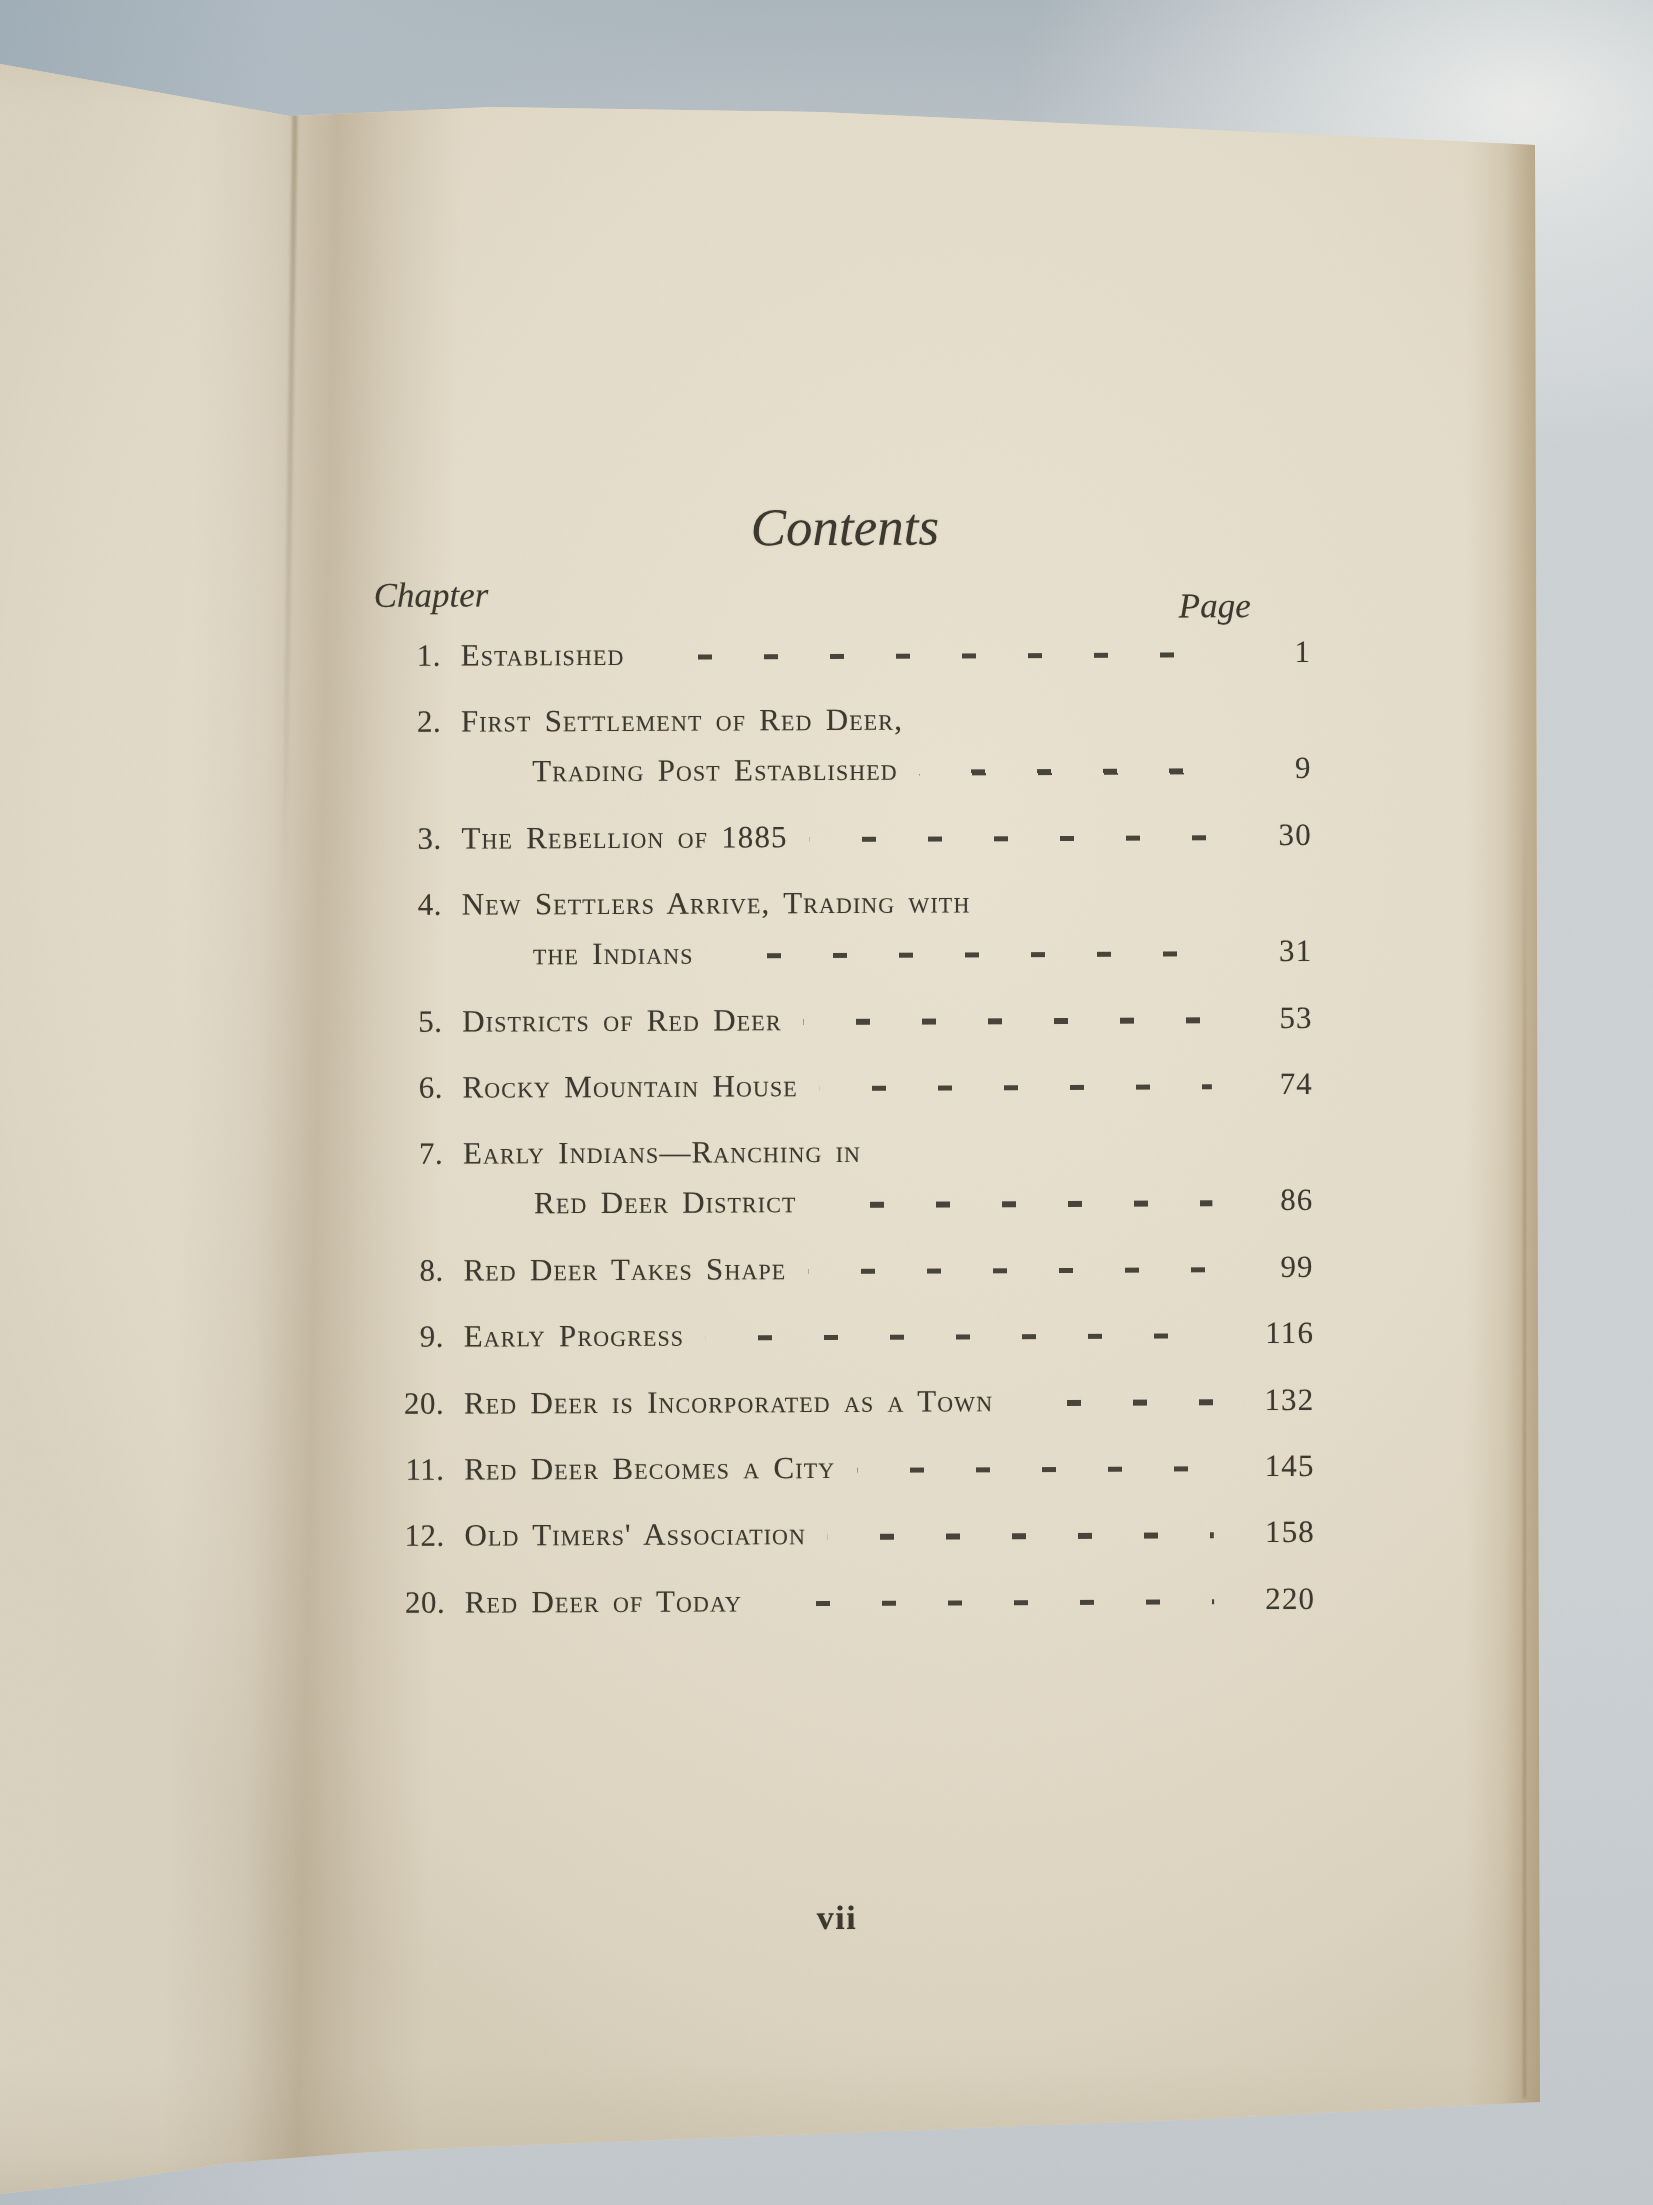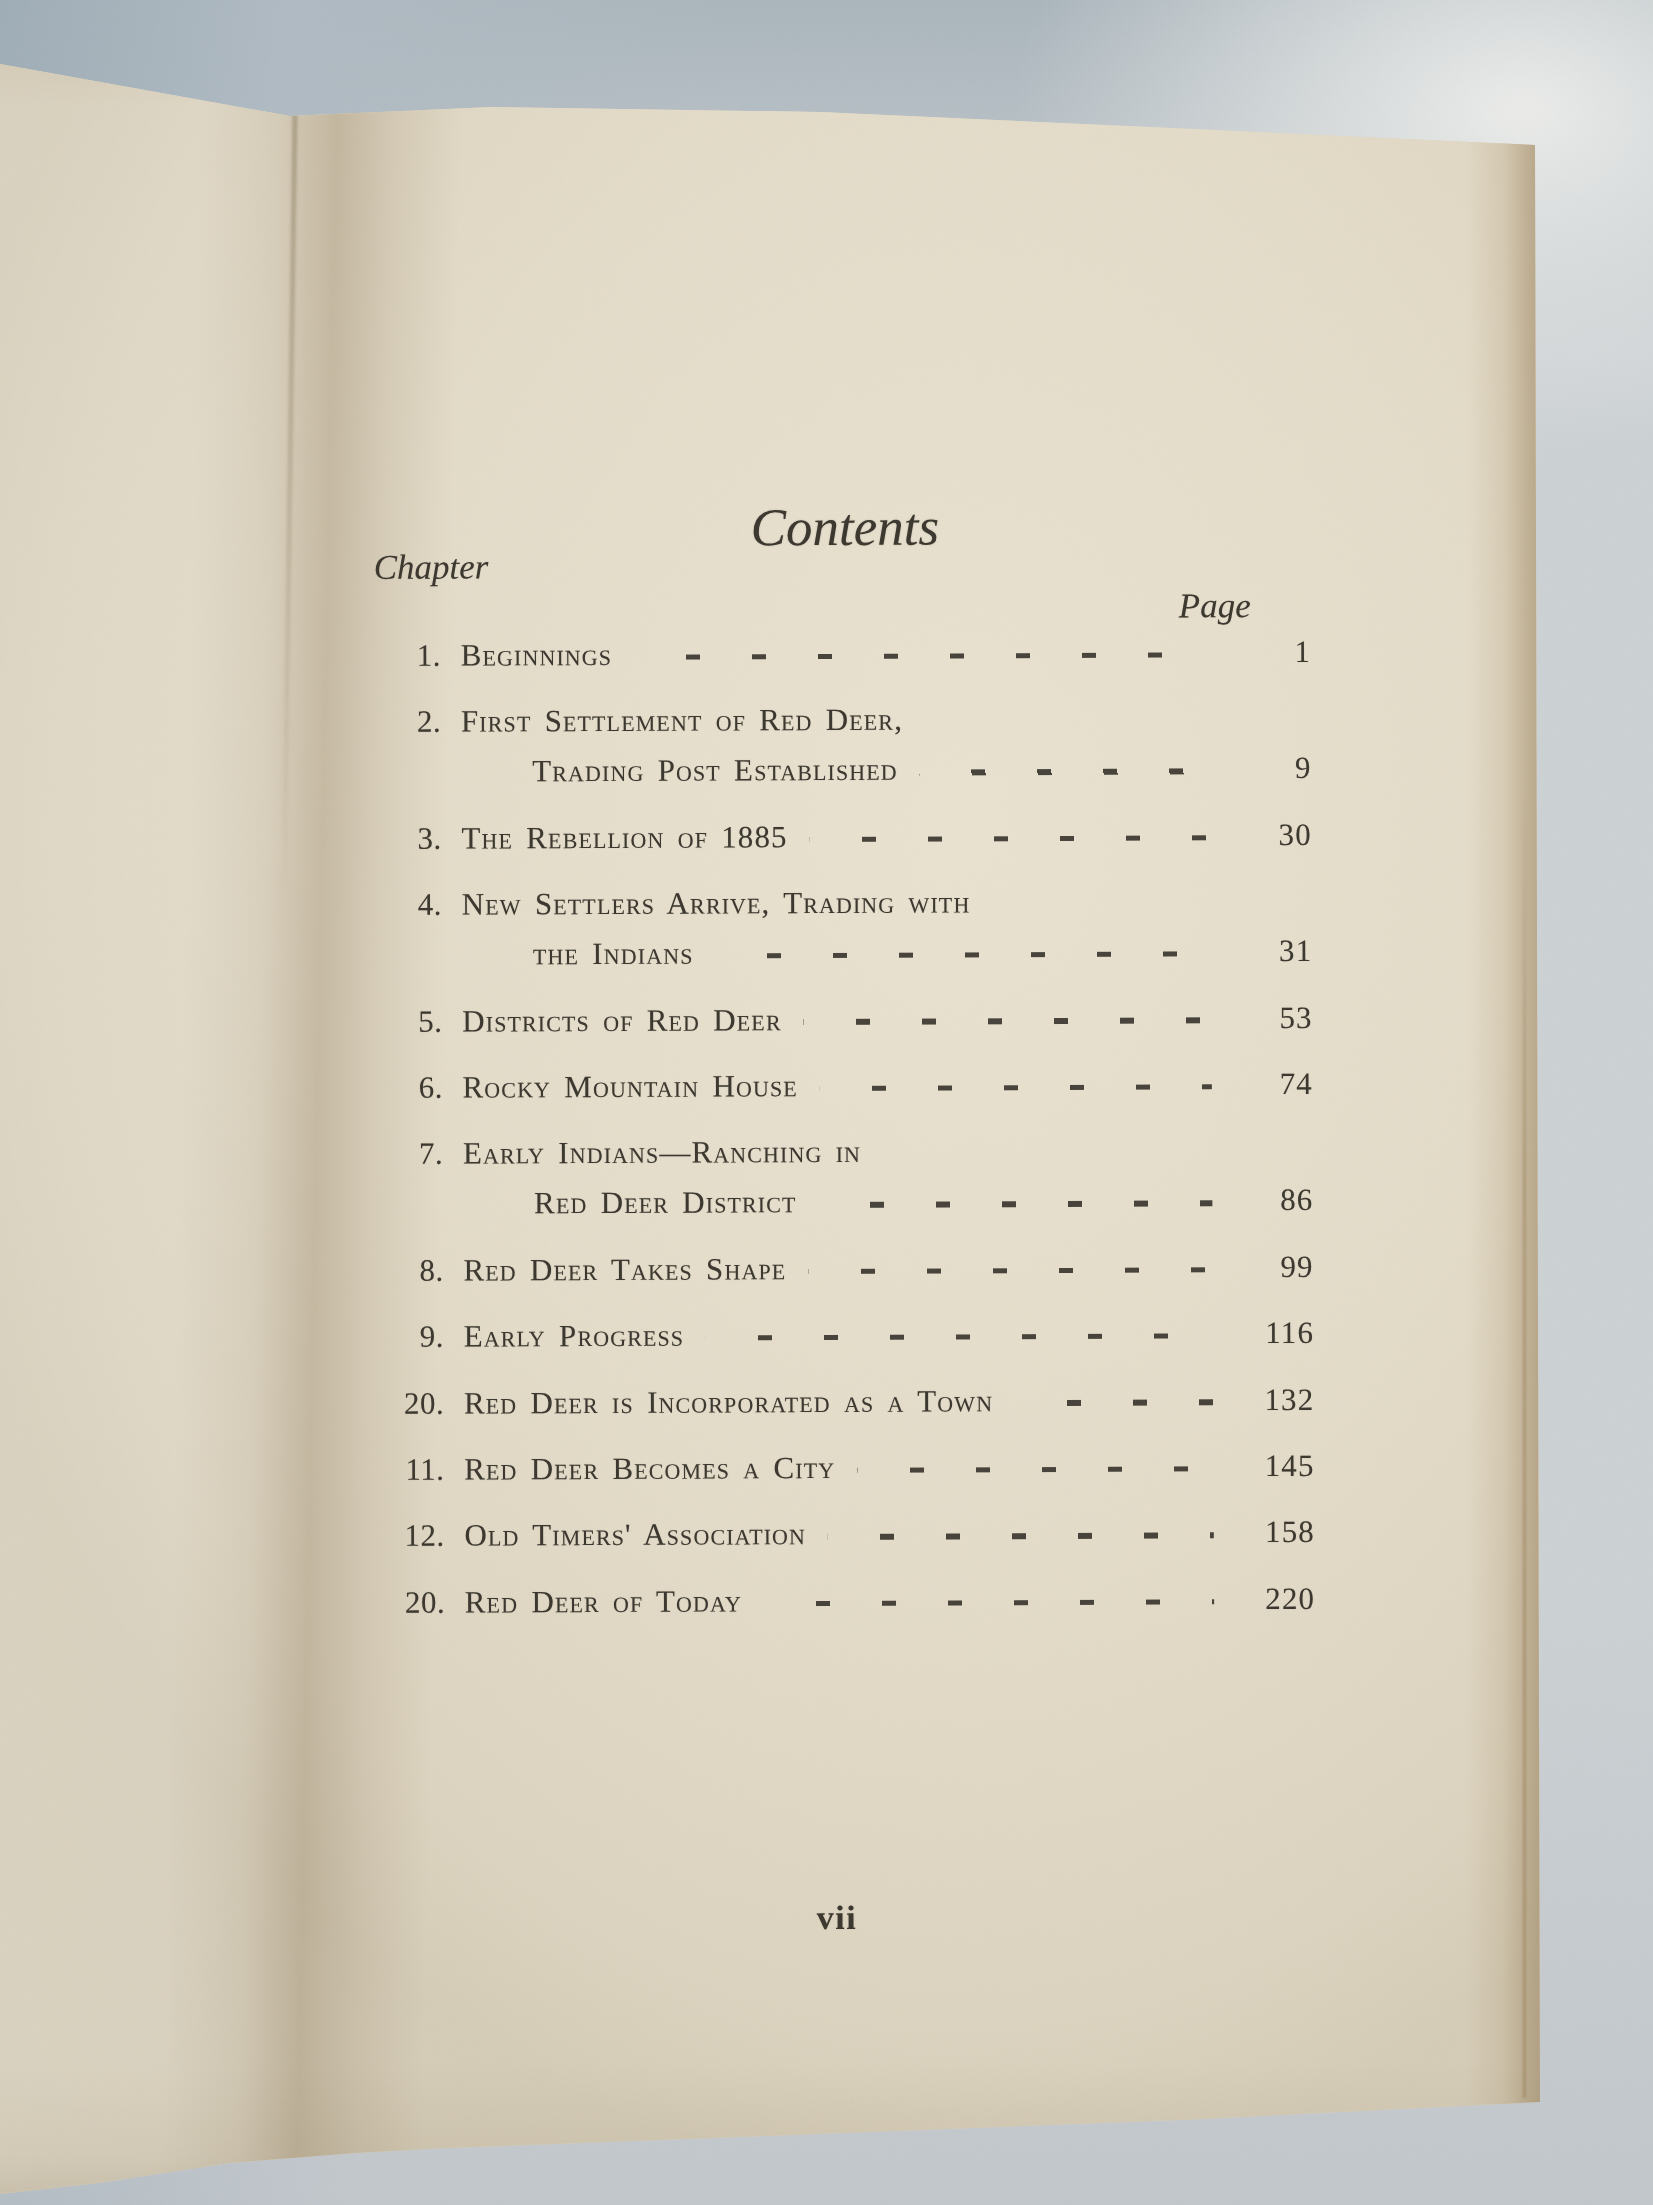--- a/index.html
+++ b/index.html
@@ -47,21 +47,21 @@
   }
   
   .content{ position:absolute; inset:0; color:#3a362d; transform:rotate(-0.25deg); }
   .contents-title{
     position:absolute; left:678px; top:471px; width:339px; text-align:center;
     font-style:italic; font-size:53px; line-height:1;
     text-shadow:0 0 1.6px rgba(58,54,45,0.3);
   }
   .col-hdr{ position:absolute; font-style:italic; font-size:35px; line-height:38px;
     text-shadow:0 0 1.1px rgba(58,54,45,0.3); }
-  .hdr-chapter{ left:376px; top:517px; }
+  .hdr-chapter{ left:376px; top:545px; }
   .hdr-page{ left:1181px; top:559px; width:131px; }
   .toc-list{ position:absolute; left:350px; top:599px; width:963px; }
   .toc-entry{ margin-bottom:16.4px; }
   .toc-line{ display:flex; align-items:baseline; line-height:50px; font-size:31px;
     text-shadow:0 0 1.1px rgba(58,54,45,0.28); }
   .toc-num{ flex:none; width:93px; text-align:right; letter-spacing:0.5px; }
   .toc-title{ margin-left:19.7px; font-variant:small-caps; letter-spacing:1.1px; word-spacing:4.4px; }
   .toc-indent{ flex:none; width:164px; }
   .toc-cont .toc-title{ margin-left:19.7px; }
   .leader{
@@ -88,21 +88,21 @@
     <div class="fore-edge-line"></div>
 
     <div class="content">
       <div class="contents-title">Contents</div>
       <div class="col-hdr hdr-chapter">Chapter</div>
       <div class="col-hdr hdr-page">Page</div>
       <div class="toc-list">
           <div class="toc-entry">
             <div class="toc-line">
               <span class="toc-num">1.</span>
-              <span class="toc-title">Beginnings</span>
+              <span class="toc-title">Established</span>
               <div class="leader"></div>
               <span class="toc-page">1</span>
             </div>
           </div>
           <div class="toc-entry">
             <div class="toc-line">
               <span class="toc-num">2.</span>
               <span class="toc-title">First Settlement of Red Deer,</span>
             </div>
             <div class="toc-line toc-cont">

